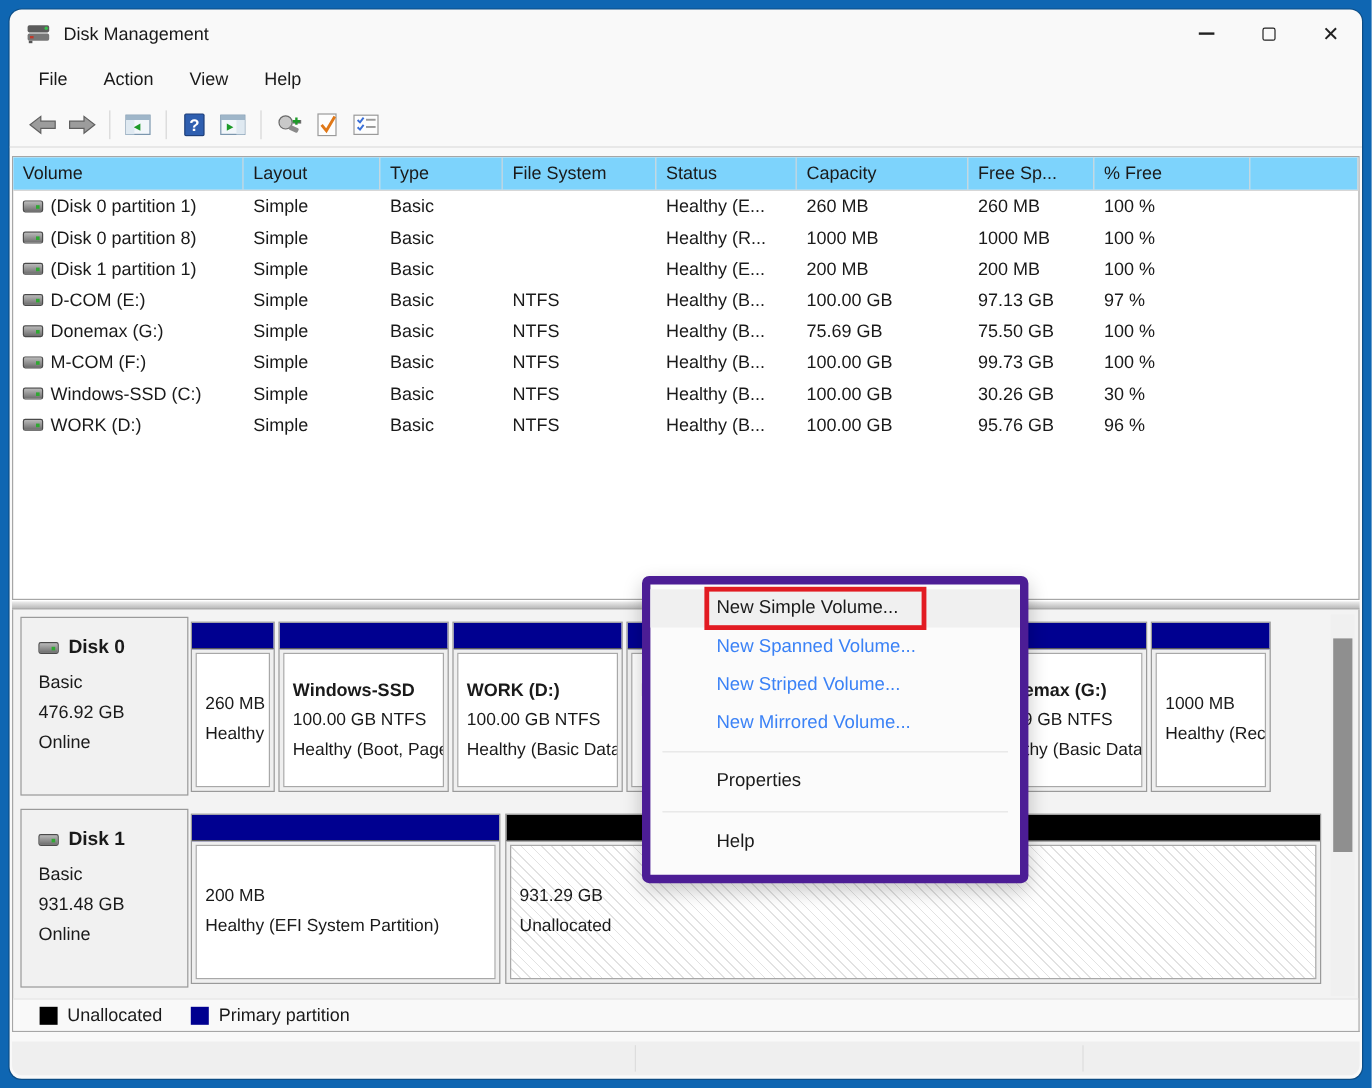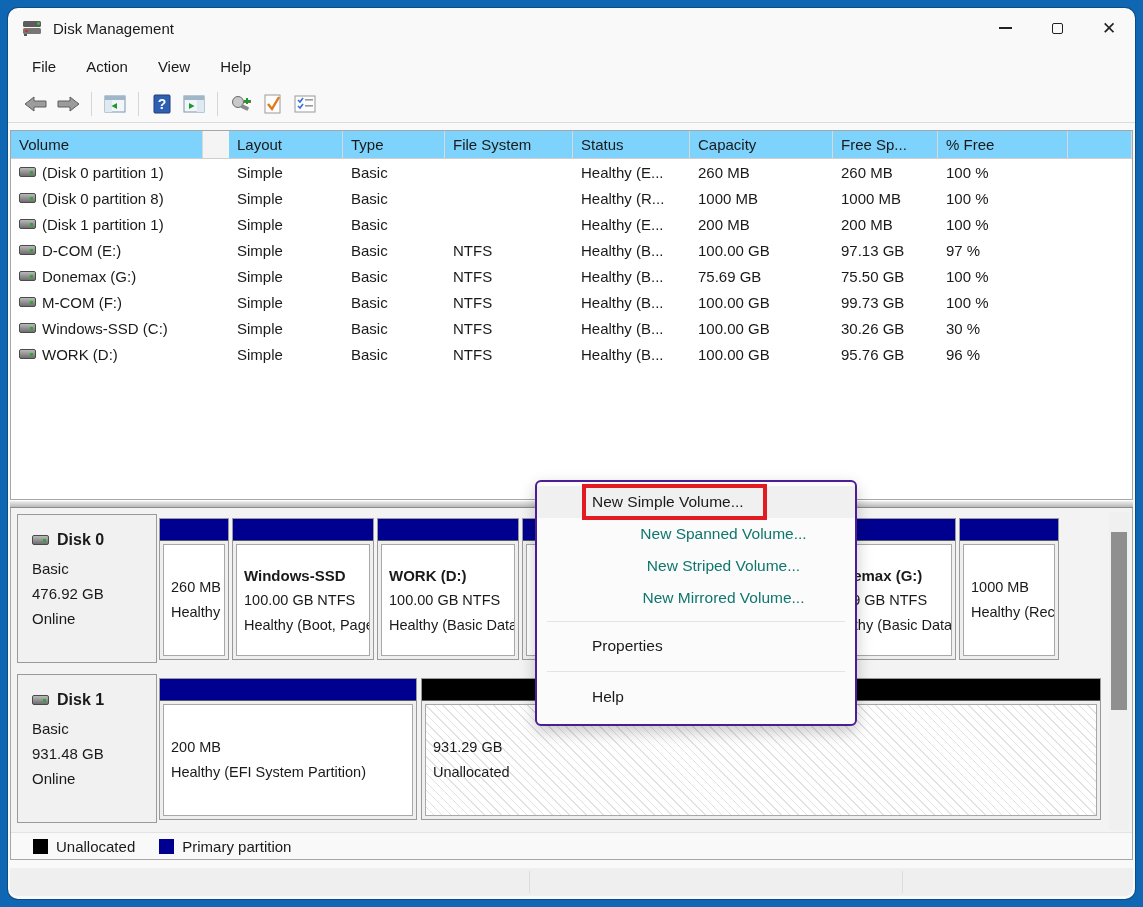--- a/index.html
+++ b/index.html
@@ -29,21 +29,21 @@
   .menubar { position:absolute; left:0; top:40px; right:0; height:37px; display:flex; align-items:center; padding-left:22px; gap:26px; font-size:15px; }
   .menubar .menu-item { padding:3px 2px; cursor:default; }
   
   .toolbar { position:absolute; left:0; top:77px; right:0; height:38px; display:flex; align-items:center; padding-left:12px; border-bottom:1px solid #dcdcdc; }
   .tb-sep { width:1px; height:24px; background:#d6d6d6; margin:0 7px; }
   .tb-btn { width:32px; height:28px; display:flex; align-items:center; justify-content:center; }
   
   .table-pane { position:absolute; left:2px; top:122px; width:1123px; height:370px; background:#fff; border:1px solid #a6a6a6; overflow:hidden; }
   .thead { display:flex; height:28px; background:#f4f4f4; border-bottom:1px solid #cfcfcf; font-size:15px; }
   .th { display:flex; align-items:center; padding-left:8px; border-right:1px solid #d8d8d8; height:100%; background:#7dd3fc; }
-  .c0{width:192px;} .c1{width:114px;margin-left:26px;} .c2{width:102px;} .c3{width:128px;} .c4{width:117px;} .c5{width:143px;} .c6{width:105px;} .c7{width:130px;} .c8{flex:1;}
+  .c0{width:192px;} .c1{width:114px;} .c2{width:102px;} .c3{width:128px;} .c4{width:117px;} .c5{width:143px;} .c6{width:105px;} .c7{width:130px;} .c8{flex:1;}
   .trow { display:flex; height:26px; font-size:15px; align-items:center; }
   .td { padding-left:8px; white-space:nowrap; overflow:hidden; display:flex; align-items:center; gap:6px; }
   .drive-ico { width:17px; height:10px; background:linear-gradient(#b9b9b9,#6e6e6e); border:1px solid #4a4a4a; border-radius:2px; position:relative; flex:0 0 auto; }
   .drive-ico::after { content:""; position:absolute; right:2px; bottom:2px; width:3px; height:3px; background:#2fa832; }
   
   .splitter { position:absolute; left:2px; top:492px; width:1123px; height:8px; background:linear-gradient(#efefef,#b9b9b9); border-top:1px solid #fff; border-bottom:1px solid #8d8d8d; }
   
   .graph-pane { position:absolute; left:2px; top:500px; width:1123px; height:352px; background:#f3f3f3; border:1px solid #a6a6a6; border-top:none; overflow:hidden; }
   .disk-row { position:absolute; left:0; width:100%; height:153px; }
   .disk-info { position:absolute; left:6px; top:2px; width:140px; height:149px; background:#f1f1f1; border:1px solid #9a9a9a; padding:12px 0 0 14px; font-size:15px; line-height:25px; }
@@ -59,23 +59,23 @@
   .vscroll { position:absolute; right:3px; top:4px; width:20px; height:318px; background:#f0f0f0; }
   .vscroll .thumb { position:absolute; left:2px; top:20px; width:16px; height:178px; background:#8f8f8f; }
   
   .legend { position:absolute; left:0; bottom:0; width:100%; height:27px; background:#f9f9f9; display:flex; align-items:center; padding-left:22px; gap:10px; font-size:15px; border-top:1px solid #e3e3e3; }
   .swatch { width:15px; height:15px; display:inline-block; flex:0 0 auto; }
   .legend .pair { display:flex; align-items:center; gap:8px; margin-right:14px; }
   
   .statusbar { position:absolute; left:2px; bottom:3px; width:1123px; height:28px; background:#efefef; border-radius:0 0 8px 8px; }
   .statusbar .sep { position:absolute; top:3px; bottom:3px; width:1px; background:#dddddd; }
   
-  .context-menu { position:absolute; left:535px; top:480px; width:322px; background:#fbfbfb; border:2px solid #4c1d95; border-radius:6px; box-shadow:0 6px 16px rgba(0,0,0,.22); padding:4px 0 8px 0; font-size:15.5px; z-index:50; }
+  .context-menu { position:absolute; left:535px; top:480px; width:322px; background:#fbfbfb; border:7px solid #4c1d95; border-radius:6px; box-shadow:0 6px 16px rgba(0,0,0,.22); padding:4px 0 8px 0; font-size:15.5px; z-index:50; }
   .cm-item { height:32px; display:flex; align-items:center; padding-left:55px; white-space:nowrap; position:relative; }
-  .cm-item.disabled { color:#0f766e;justify-content:center; }
+  .cm-item.disabled { color:#3b82f6; }
   .cm-item.highlight { background:#f0f0f0; }
   .cm-sep { height:1px; background:#e4e4e4; margin:7px 10px 6px 10px; }
   .red-box { position:absolute; left:45px; top:-2px; width:185px; height:36px; border:4px solid #e21b22; pointer-events:none; }
   .cm-item.gap-props { height:36px; }
   .cm-item.gap-help { height:38px; }
 </style>
 </head>
 <body>
 
 <div class="window">

